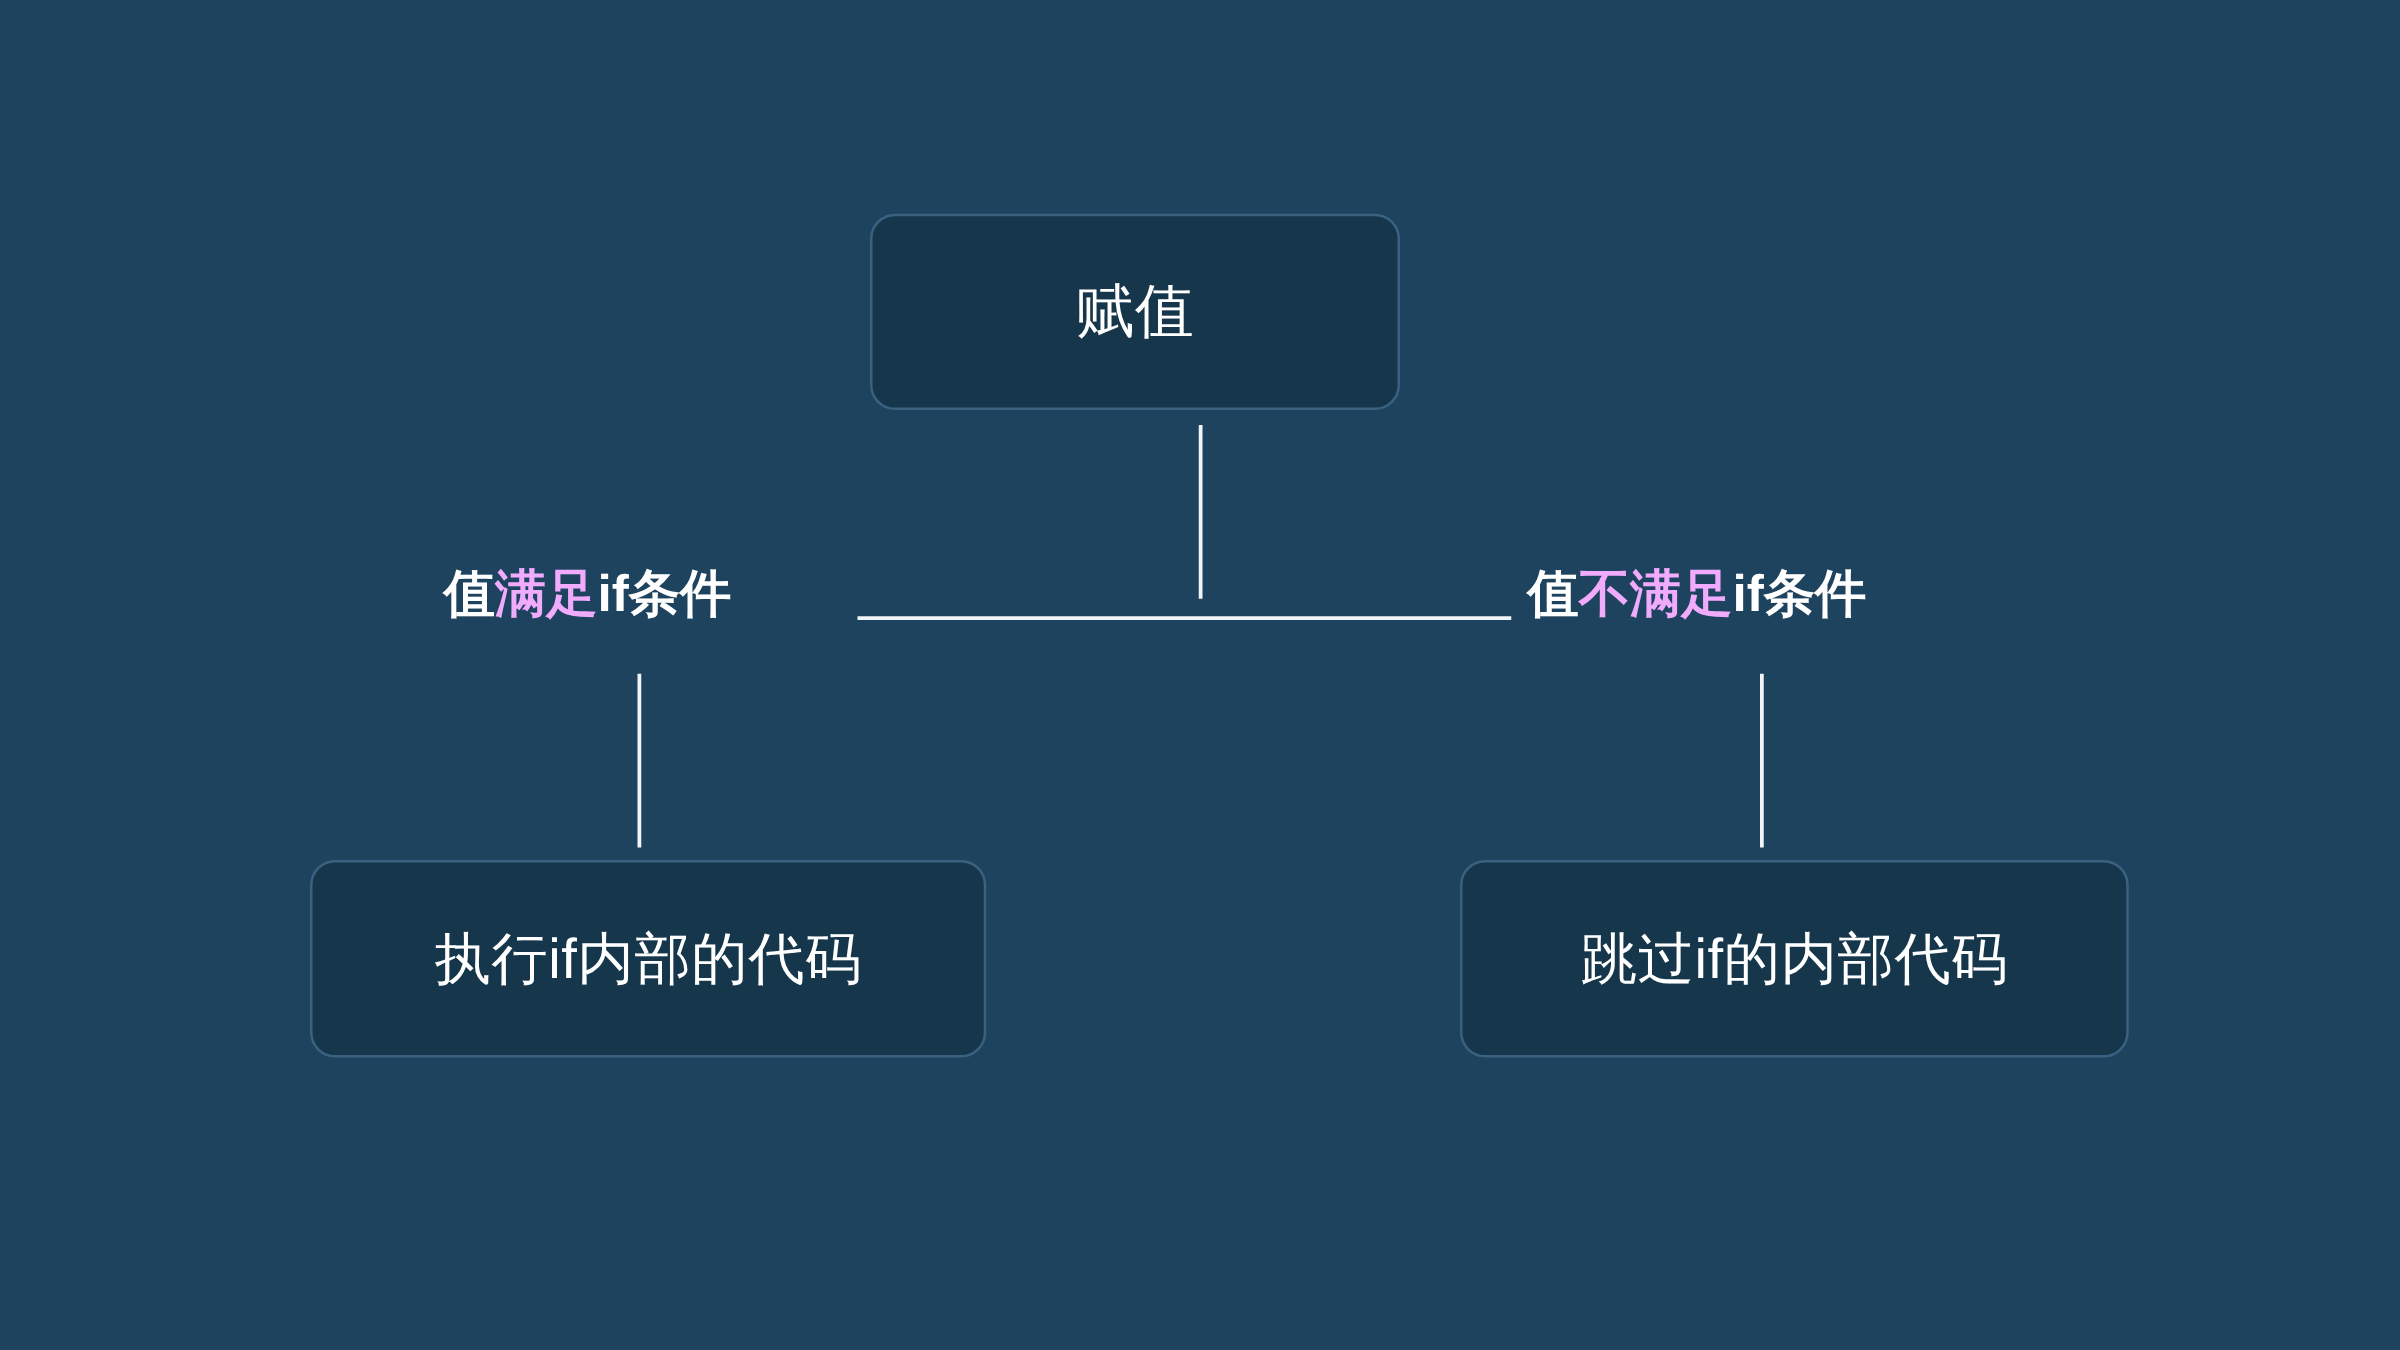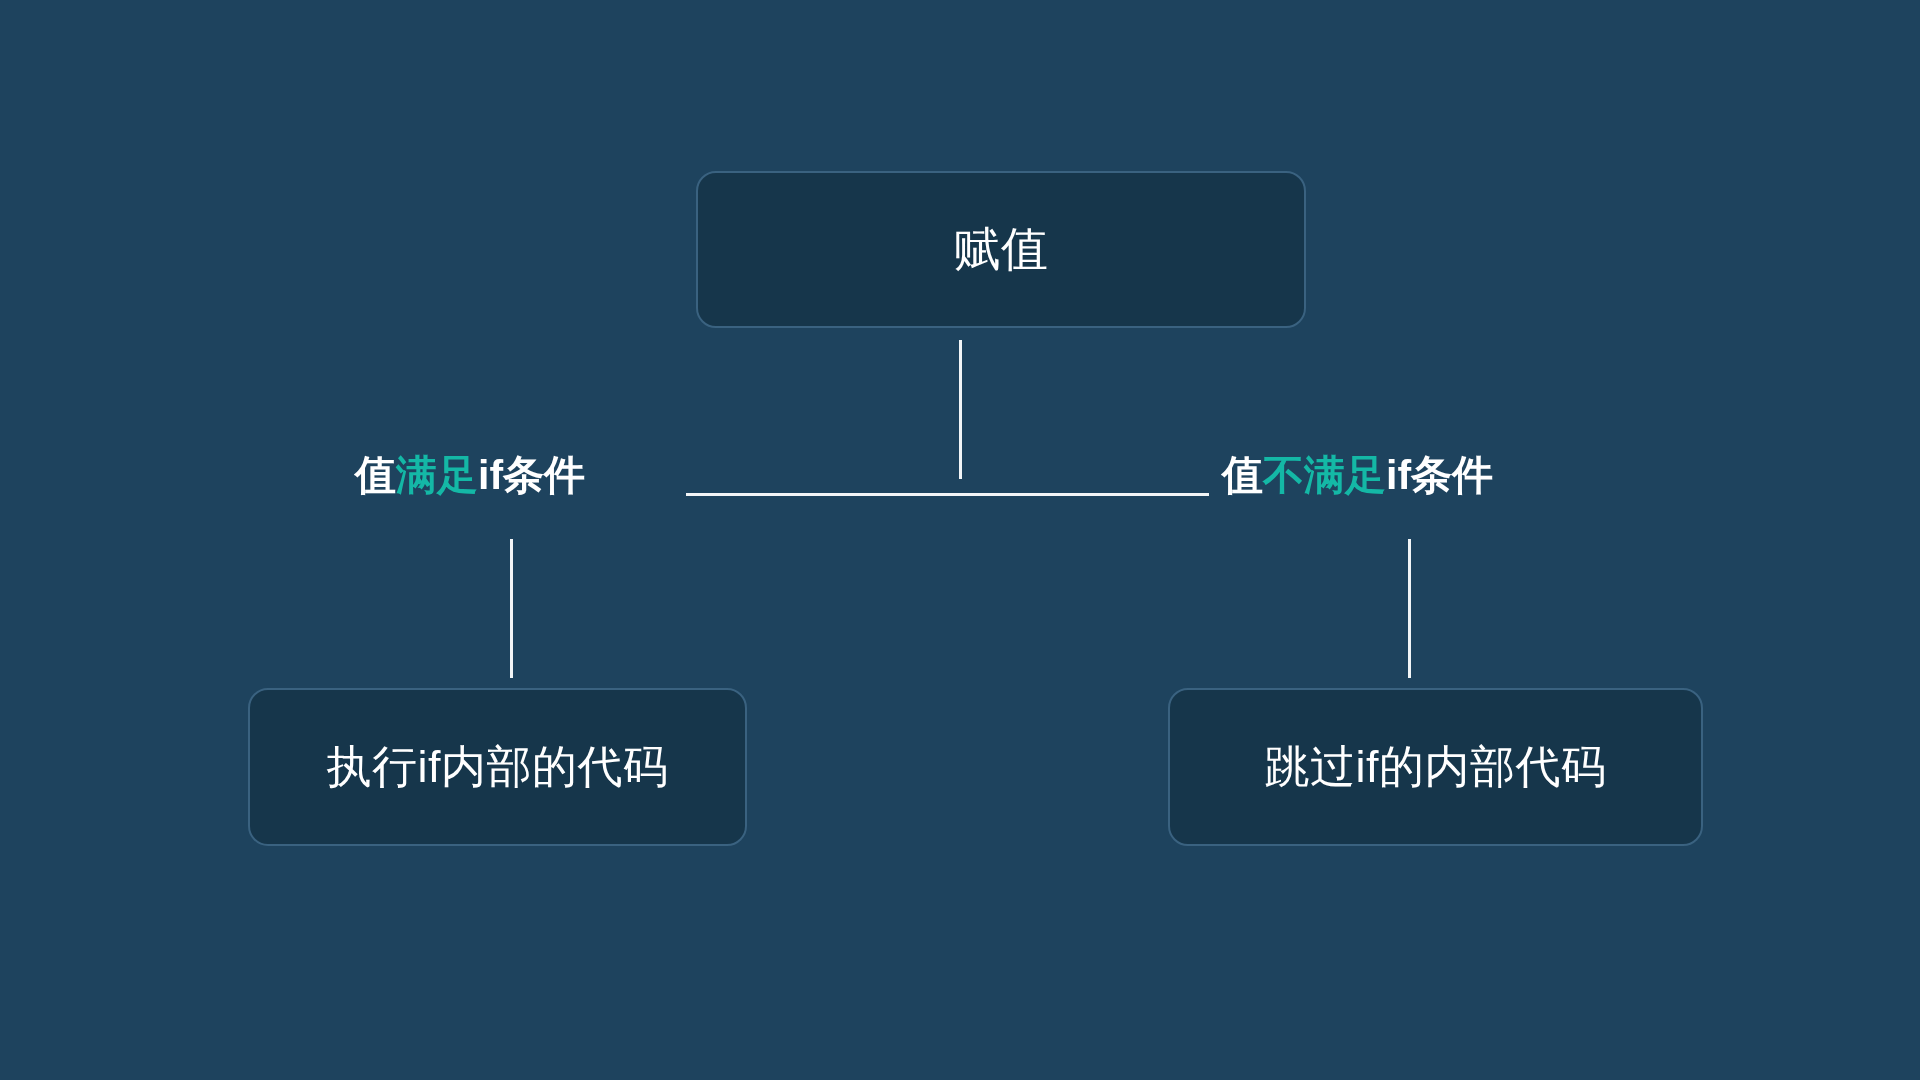--- a/index.html
+++ b/index.html
@@ -34,29 +34,29 @@
   }
   .node-box .node-label {
     color: #ffffff;
     font-weight: 400;
     letter-spacing: 0.5px;
   }
 
   #box-root {
     left: 696px;
     top: 171px;
-    width: 610px;
+    width: 424px;
     height: 157px;
   }
   #box-root .node-label { font-size: 47px; }
 
   #box-then {
     left: 248px;
     top: 688px;
-    width: 499px;
+    width: 541px;
     height: 158px;
   }
   #box-else {
     left: 1148px;
     top: 688px;
     width: 535px;
     height: 158px;
     margin-left: 20px;
   }
   #box-then .node-label,
@@ -94,21 +94,21 @@
   
   .branch-label {
     position: absolute;
     font-size: 41px;
     font-weight: bold;
     white-space: nowrap;
     line-height: 1;
     letter-spacing: 0px;
   }
   .branch-label .seg-plain { color: #ffffff; }
-  .branch-label .seg-accent { color: #14b8a6; }
+  .branch-label .seg-accent { color: #f0abfc; }
 
   #label-then {
     left: 355px;
     top: 475px;
     transform: translateY(-50%);
   }
   #label-else {
     left: 1222px;
     top: 475px;
     transform: translateY(-50%);

